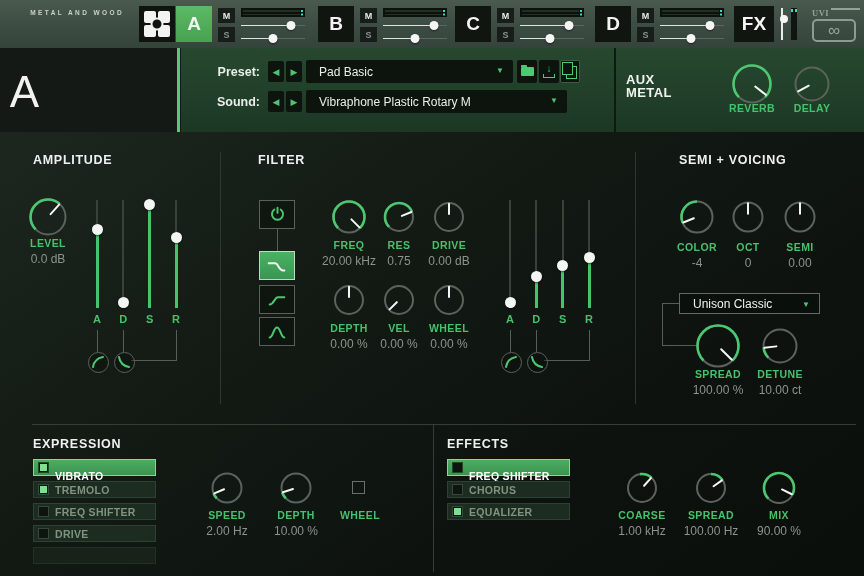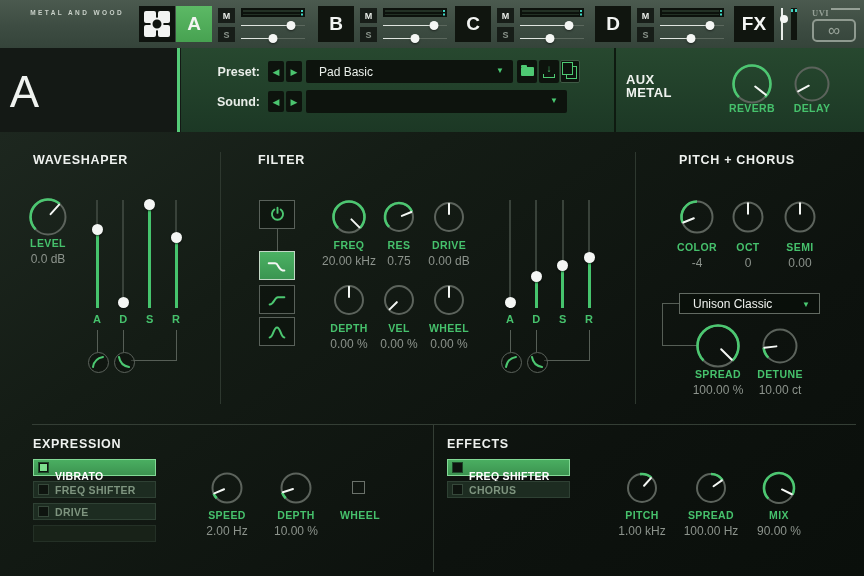--- a/index.html
+++ b/index.html
@@ -284,20 +284,21 @@
         <span class="tray"></span>
       </span>
   </div>
   <div class="icobtn copy" style="left:560px;top:60px">
     <span class="copyico"></span>
   </div>
   <div class="hlabel" style="left:185px;top:95px">Sound:</div>
   <div class="abtn" style="left:268px;top:91px">◀</div>
   <div class="abtn" style="left:286px;top:91px">▶</div>
   <div class="dd" style="left:306px;top:90px;width:261px">
+    <span class="ddtext">Vibraphone Plastic Rotary M</span>
     <span class="ddcaret">▼</span>
   </div>
 
   <div class="aux-divider"></div>
   <div class="aux-panel"></div>
   <div class="aux-title">
     <div>AUX</div>
     <div>METAL</div>
   </div>
   <div class="kgroup" style="--cx:752px;--cy:84px;--ly:102px">
@@ -313,21 +314,21 @@
           <circle cx="19.5" cy="19.5" r="16.5" fill="none" stroke="#5c635c" stroke-width="2"></circle>
           <line x1="16.294900237922096" y1="21.204181772912783" x2="5.659796481936322" y2="26.858966746668838" stroke="#f3f6f3" stroke-width="2" stroke-linecap="round"></line>
         </svg></div>
     <div class="kl">DELAY</div>
   </div>
 
   <div class="main-bg"></div>
   <div class="vdiv" style="left:220px;top:152px;height:252px"></div>
   <div class="vdiv" style="left:635px;top:152px;height:252px"></div>
 
-  <div class="section-title" style="left:33px;top:153px">WAVESHAPER</div>
+  <div class="section-title" style="left:33px;top:153px">AMPLITUDE</div>
   <div class="kgroup" style="--cx:48px;--cy:217px;--ly:237px;--vy:252px">
     <div class="kn"><svg width="41" height="41">
           <circle cx="20.5" cy="20.5" r="17.5" fill="none" stroke="#5c635c" stroke-width="2"></circle>
           <path d="M8.13,32.87 A17.5,17.5 0 0 1 32.21,7.49" fill="none" stroke="#4cc771" stroke-width="2.6"></path>
           <line x1="23.076152834481604" y1="17.638892421912033" x2="31.624296330716017" y2="8.14521727643832" stroke="#f3f6f3" stroke-width="2" stroke-linecap="round"></line>
         </svg></div>
     <div class="kl">LEVEL</div>
     <div class="kv">0.0 dB</div>
   </div>
   <div class="env" style="left:91px;top:200px">
@@ -464,21 +465,21 @@
     <svg width="16" height="16" viewBox="0 0 16 16">
       <path d="M3,13 C4,7 7,4 13,3" stroke="#4cc771" stroke-width="2" fill="none" stroke-linecap="round"></path>
     </svg>
   </div>
   <div class="curve-circle" style="left:526.5px;top:351.5px">
     <svg width="16" height="16" viewBox="0 0 16 16">
       <path d="M3,3 C4,9 7,12 13,13" stroke="#4cc771" stroke-width="2" fill="none" stroke-linecap="round"></path>
     </svg>
   </div>
 
-  <div class="section-title" style="left:679px;top:153px">PITCH + CHORUS</div>
+  <div class="section-title" style="left:679px;top:153px">SEMI + VOICING</div>
   <div class="kgroup" style="--cx:697px;--cy:217px;--ly:241px;--vy:256px">
     <div class="kn"><svg width="37" height="37">
           <circle cx="18.5" cy="18.5" r="15.5" fill="none" stroke="#5c635c" stroke-width="2"></circle>
           <path d="M4.13,24.31 A15.5,15.5 0 0 1 18.50,3.00" fill="none" stroke="#4cc771" stroke-width="2.6"></path>
           <line x1="15.338303055927256" y1="19.77740848354826" x2="4.847217741504055" y2="24.016082088049306" stroke="#f3f6f3" stroke-width="2" stroke-linecap="round"></line>
         </svg></div>
     <div class="kl">COLOR</div>
     <div class="kv">-4</div>
   </div>
   <div class="kgroup" style="--cx:748px;--cy:217px;--ly:241px;--vy:256px">
@@ -528,20 +529,24 @@
   <div class="hdiv" style="left:32px;top:424px;width:824px"></div>
   <div class="vdiv" style="left:433px;top:424px;height:148px;background:#343e35"></div>
 
   <div class="section-title" style="left:33px;top:437px">EXPRESSION</div>
   <div class="list" style="left:33px;top:459px">
       <div class="lrow sel">
         <span class="cb on"></span>
         <span class="lbl">VIBRATO</span>
       </div>
       <div class="lrow">
+        <span class="cb on"></span>
+        <span class="lbl">TREMOLO</span>
+      </div>
+      <div class="lrow">
         <span class="cb"></span>
         <span class="lbl">FREQ SHIFTER</span>
       </div>
       <div class="lrow">
         <span class="cb"></span>
         <span class="lbl">DRIVE</span>
       </div>
       <div class="lrow empty"></div>
     </div>
   <div class="kgroup" style="--cx:227px;--cy:488px;--ly:509px;--vy:524px">
@@ -570,28 +575,32 @@
   <div class="section-title" style="left:447px;top:437px">EFFECTS</div>
   <div class="list" style="left:447px;top:459px">
       <div class="lrow sel">
         <span class="cb"></span>
         <span class="lbl">FREQ SHIFTER</span>
       </div>
       <div class="lrow">
         <span class="cb"></span>
         <span class="lbl">CHORUS</span>
       </div>
+      <div class="lrow">
+        <span class="cb on"></span>
+        <span class="lbl">EQUALIZER</span>
+      </div>
     </div>
   <div class="kgroup" style="--cx:642px;--cy:488px;--ly:509px;--vy:524px">
     <div class="kn"><svg width="34" height="34">
           <circle cx="17" cy="17" r="14" fill="none" stroke="#5c635c" stroke-width="2"></circle>
           <path d="M15.05,3.14 A14,14 0 0 1 26.37,6.60" fill="none" stroke="#4cc771" stroke-width="2.6"></path>
           <line x1="19.060922267585283" y1="14.711113937529625" x2="25.899437064572815" y2="7.116173821150657" stroke="#f3f6f3" stroke-width="2" stroke-linecap="round"></line>
         </svg></div>
-    <div class="kl">PITCH</div>
+    <div class="kl">COARSE</div>
     <div class="kv">1.00 kHz</div>
   </div>
   <div class="kgroup" style="--cx:711px;--cy:488px;--ly:509px;--vy:524px">
     <div class="kn"><svg width="34" height="34">
           <circle cx="17" cy="17" r="14" fill="none" stroke="#5c635c" stroke-width="2"></circle>
           <path d="M17.00,3.00 A14,14 0 0 1 28.47,8.97" fill="none" stroke="#4cc771" stroke-width="2.6"></path>
           <line x1="19.522988296410094" y1="15.233384576038778" x2="27.89472218904359" y2="9.371433396531089" stroke="#f3f6f3" stroke-width="2" stroke-linecap="round"></line>
         </svg></div>
     <div class="kl">SPREAD</div>
     <div class="kv">100.00 Hz</div>

